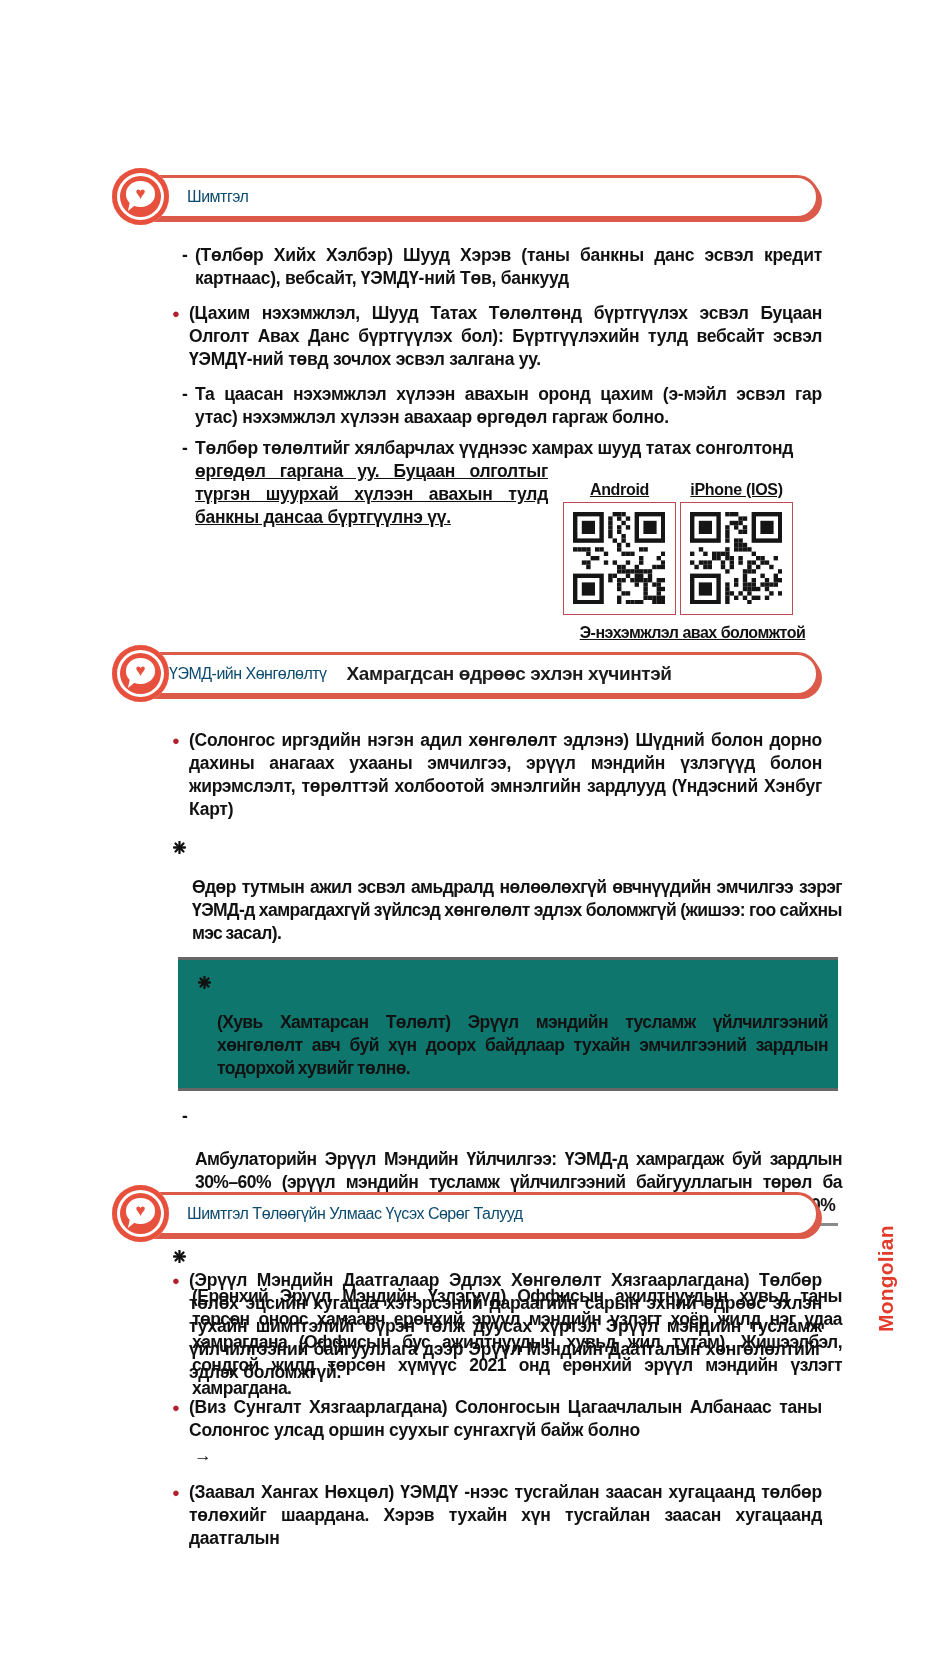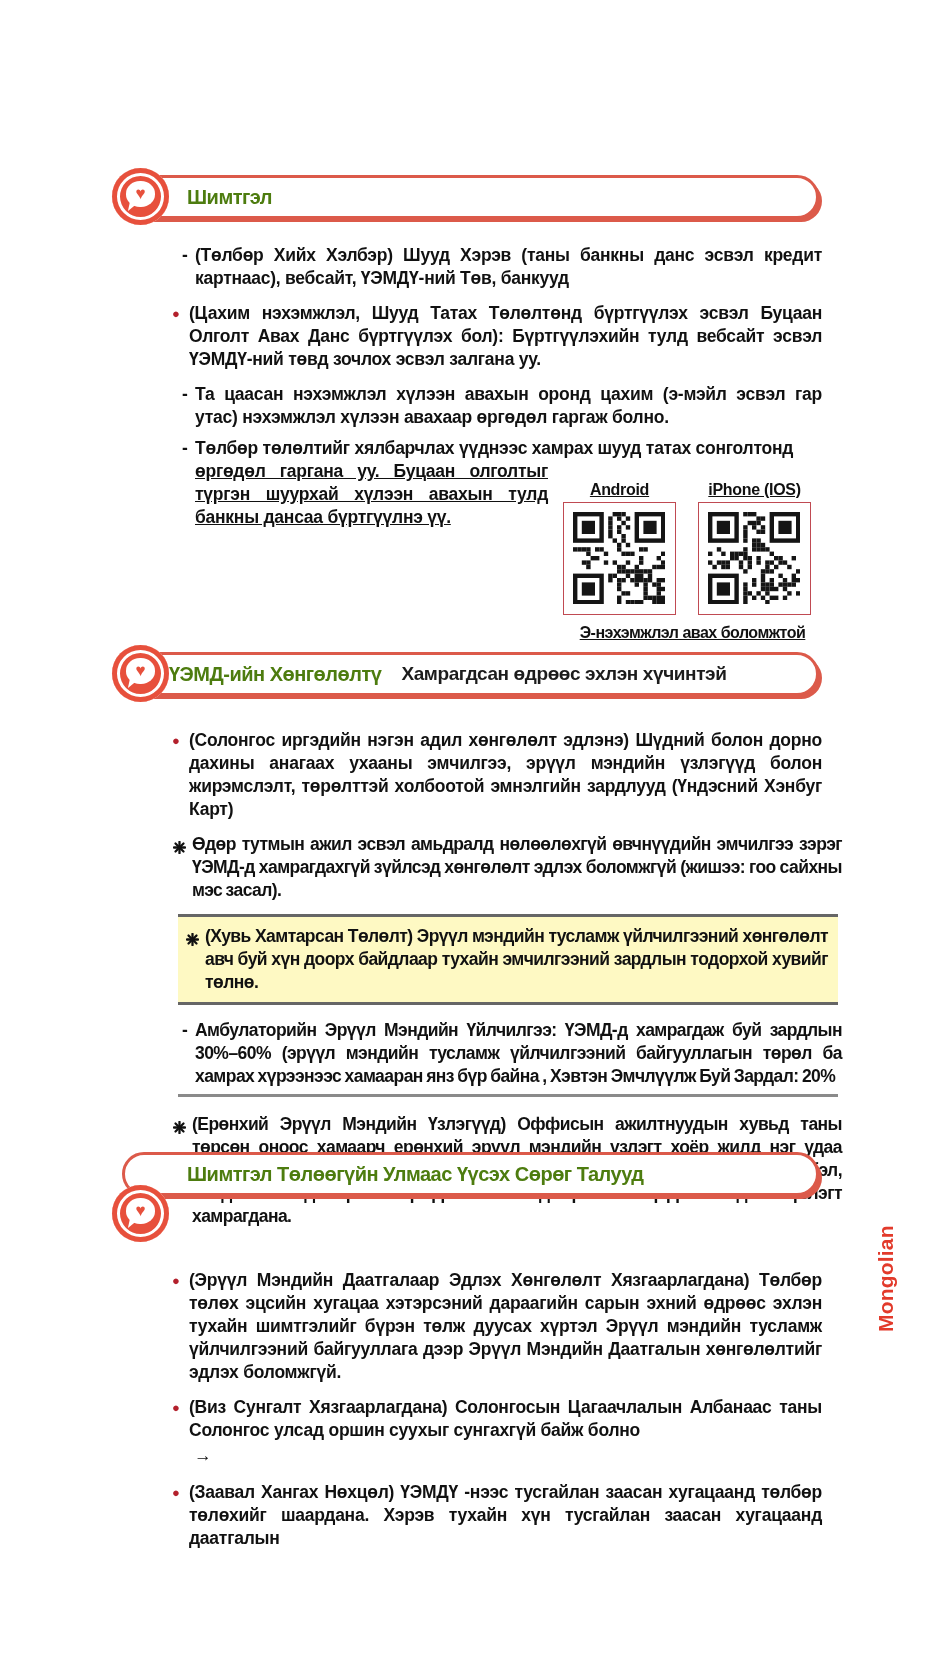--- a/index.html
+++ b/index.html
@@ -11,21 +11,21 @@
   }
   
   .hbar{
     position:absolute;left:122px;width:697px;height:44px;background:#fff;
     border:3px solid #dc5a4a;border-radius:26px;
     box-shadow:4px 4px 0 -1px #dc5a4a;
     display:flex;align-items:center;box-sizing:border-box;
     padding-left:62px;gap:20px;white-space:nowrap;
   }
   .hbar .title{
-    color:#4d7c0f;font-size:20px;font-weight:bold;letter-spacing:-0.5px;
+    color:#0c4a6e;font-size:16px;font-weight:normal;letter-spacing:-0.5px;
   }
   .hbar .subtitle{
     color:#1c1c1c;font-size:19px;font-weight:bold;letter-spacing:-0.4px;
   }
   
   .hicon{
     position:absolute;width:57px;height:57px;border-radius:50%;
     background:#e7503c;
     box-shadow:inset 0 0 0 5px #e7503c, inset 0 0 0 8px #ffffff;
     z-index:2;
@@ -44,37 +44,37 @@
     color:#e7503c;font-size:17px;line-height:26px;text-align:center;display:block;
   }
   
   .content{position:absolute;left:170px;}
   .para{
     display:flex;align-items:flex-start;
     font-size:17.5px;line-height:23px;font-weight:bold;letter-spacing:-0.25px;
     text-align:justify;color:#111;
   }
   .para .txt{flex:1;}
-  .tight .txt{letter-spacing:-0.55px;word-spacing:-1px;}
+  .tight .txt{letter-spacing:-0.55px;word-spacing:-1px;margin-top:43px;}
   .m-dash{width:13px;flex:0 0 13px;margin-left:12px;}
   .m-dot{width:17px;flex:0 0 17px;margin-left:2px;color:#b3202c;font-size:13px;line-height:23px;}
   .m-ref{width:19px;flex:0 0 19px;margin-left:3px;padding-top:4px;}
   .m-arrow{width:27px;flex:0 0 27px;margin-left:24px;}
   
   .hlbox{
-    margin-left:8px;background:#fef9c3;
+    margin-left:8px;background:#0f766e;
     border-top:3px solid #666;border-bottom:3px solid #666;
-    padding:8px 10px 8px 0;box-sizing:border-box;width:660px;
+    padding:8px 10px 8px 12px;box-sizing:border-box;width:660px;
   }
   .divider{height:3px;background:#8a8a8a;margin-left:8px;width:660px;}
   
   .qr-row{display:flex;text-decoration:underline;}
   .qr-text{width:378px;}
   .qr-block{width:259px;margin-left:15px;margin-top:20px;}
-  .qr-cols{display:flex;gap:22px;}
+  .qr-cols{display:flex;gap:4px;}
   .qr-col{width:113px;}
   .qr-label{font-size:16px;font-weight:bold;text-align:center;line-height:20px;letter-spacing:-0.3px;}
   .qr-box{
     margin-top:2px;width:113px;height:113px;box-sizing:border-box;
     border:1px solid #c04a52;background:#fff;padding:9px;
   }
   .qr-caption{font-size:16px;font-weight:bold;text-align:center;margin-top:9px;letter-spacing:-0.5px;}
   
   .side-label{
     position:absolute;left:874px;top:1332px;transform:rotate(-90deg);
@@ -434,21 +434,21 @@
     <span class="txt">(Ерөнхий Эрүүл Мэндийн Үзлэгүүд) Оффисын ажилтнуудын хувьд таны төрсөн оноос хамаарч ерөнхий эрүүл мэндийн үзлэгт хоёр жилд нэг удаа хамрагдана (Оффисын бус ажилтнуудын хувьд жил тутам). Жишээлбэл, сондгой жилд төрсөн хүмүүс 2021 онд ерөнхий эрүүл мэндийн үзлэгт хамрагдана.</span>
   </div>
 </div>
 
 <div class="hicon" style="left:112px;top:1185px;">
   <div class="bubble">
     <span class="tail"></span>
     <span class="heart">♥</span>
   </div>
 </div>
-<div class="hbar" style="top:1152px;">
+<div class="hbar" style="top:1192px;">
   <span class="title">Шимтгэл Төлөөгүйн Улмаас Үүсэх Сөрөг Талууд</span>
 </div>
 
 <div class="content" style="top:1269px;width:652px;">
 
   <div class="para" style="margin-bottom:12px;">
     <span class="m-dot">●</span>
     <span class="txt">(Эрүүл Мэндийн Даатгалаар Эдлэх Хөнгөлөлт Хязгаарлагдана) Төлбөр төлөх эцсийн хугацаа хэтэрсэний дараагийн сарын эхний өдрөөс эхлэн тухайн шимтгэлийг бүрэн төлж дуусах хүртэл Эрүүл мэндийн тусламж үйлчилгээний байгууллага дээр Эрүүл Мэндийн Даатгалын хөнгөлөлтийг эдлэх боломжгүй.</span>
   </div>
 

